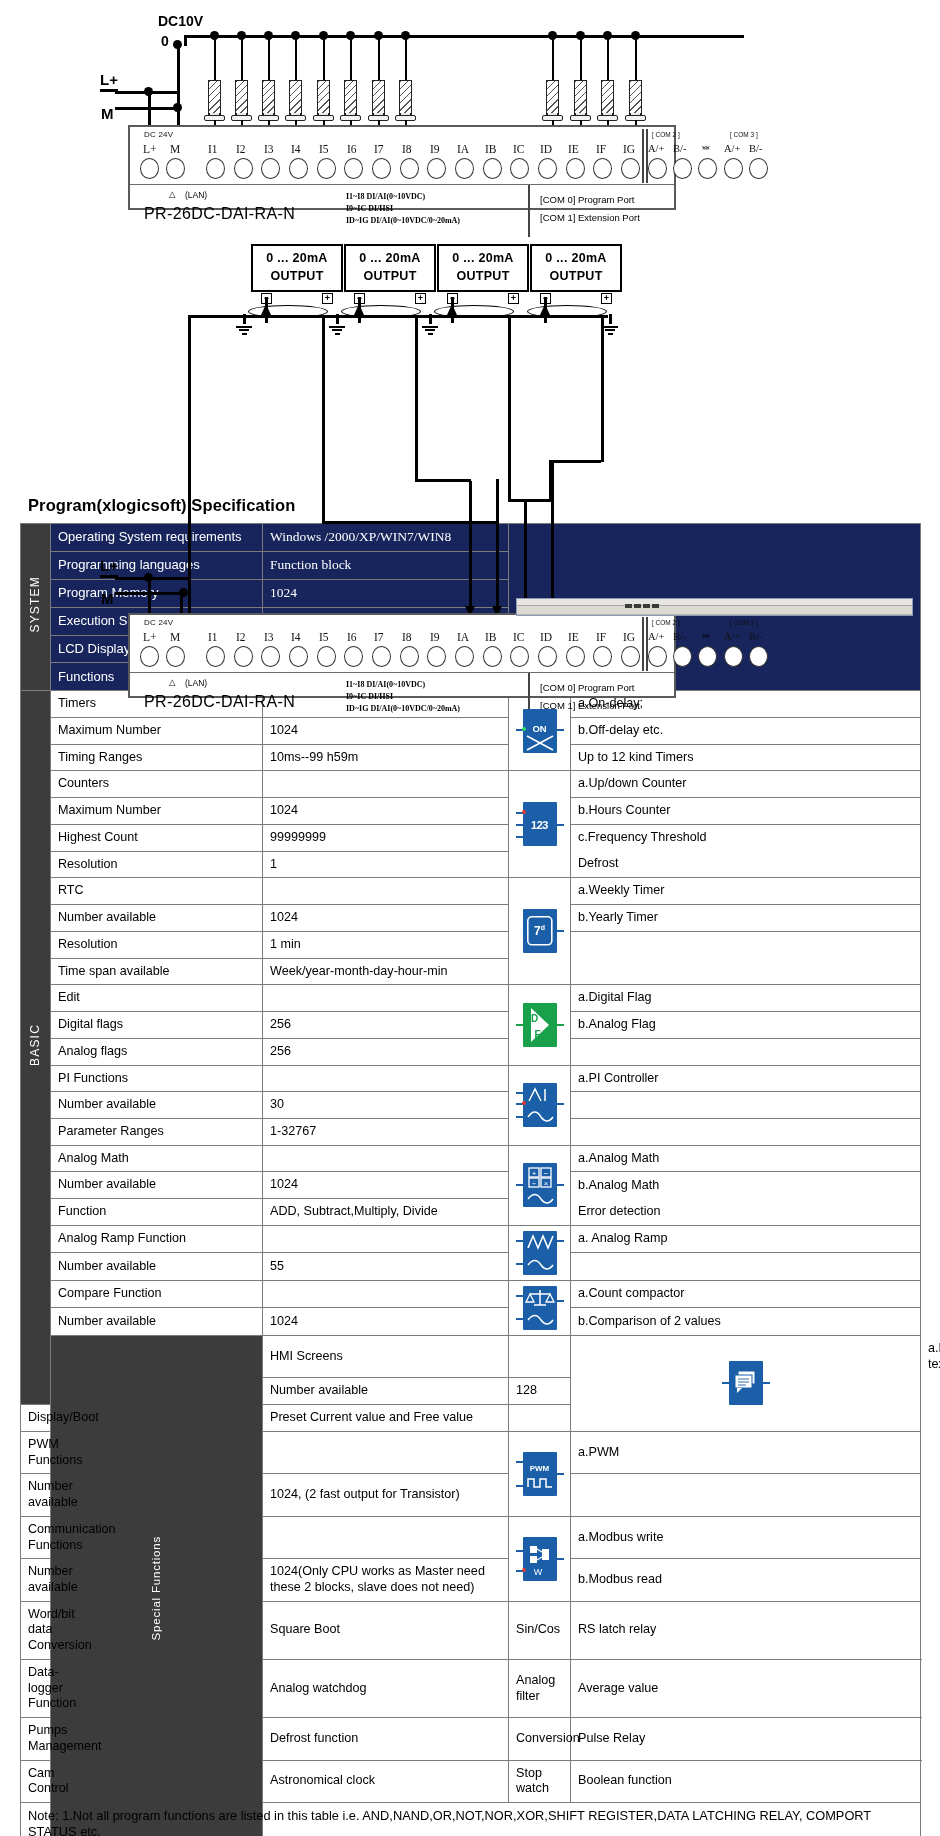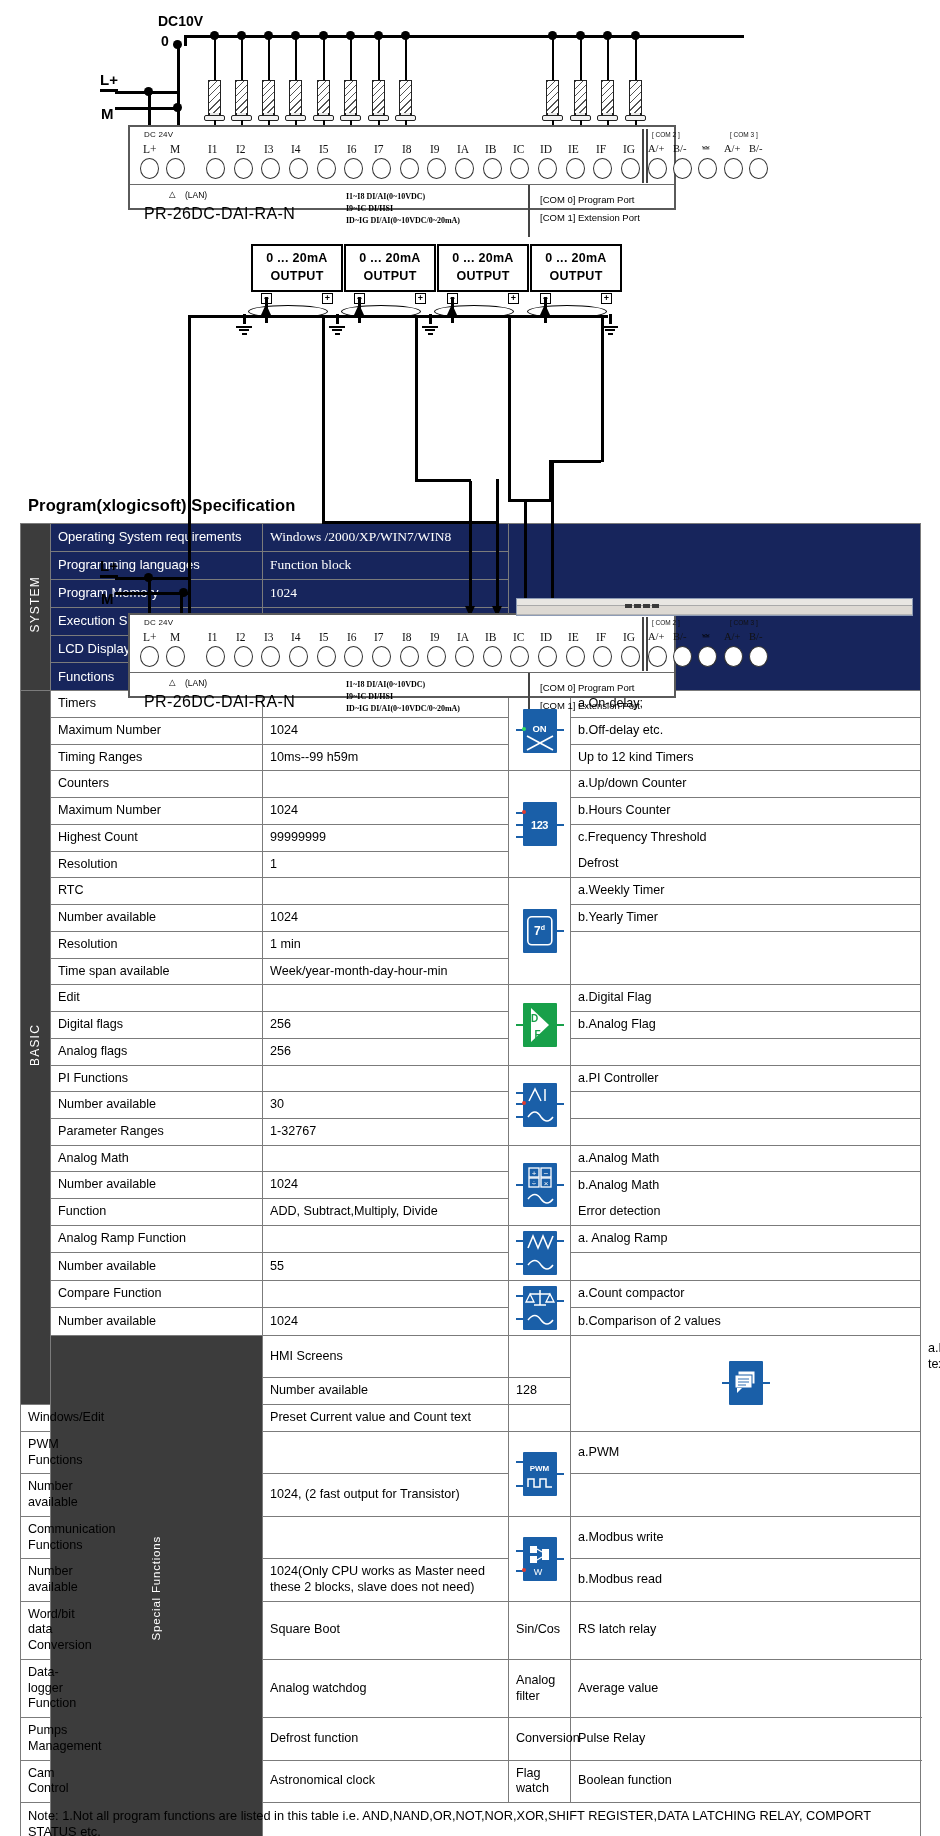--- a/index.html
+++ b/index.html
@@ -944,22 +944,22 @@
       </span></span>
     </td>
     <td class="desc">a.Message texts</td>
   </tr>
   <tr>
     <td class="name">Number available</td>
     <td class="value">128</td>
     <td class="desc"></td>
   </tr>
   <tr>
-    <td class="name">Windows/Edit</td>
-    <td class="value">Preset Current value and Count text</td>
+    <td class="name">Display/Boot</td>
+    <td class="value">Preset Current value and Free value</td>
     <td class="desc"></td>
   </tr>
 
   <tr>
     <td class="name">PWM Functions</td>
     <td class="value blank"></td>
     <td class="icon" rowspan="2">
       <span class="iconcell"><span class="fb">
         <span class="pin l" style="top:9px"></span><span class="pin r" style="top:21px"></span>
         <span class="pin l" style="top:33px"></span>
@@ -1017,21 +1017,21 @@
   </tr>
   <tr>
     <td class="q1">Pumps Management</td>
     <td class="q2">Defrost function</td>
     <td class="q3">Conversion</td>
     <td class="q4" colspan="2">Pulse Relay</td>
   </tr>
   <tr>
     <td class="q1">Cam Control</td>
     <td class="q2">Astronomical clock</td>
-    <td class="q3">Flag watch</td>
+    <td class="q3">Stop watch</td>
     <td class="q4" colspan="2">Boolean function</td>
   </tr>
 
   <tr>
     <td class="note" colspan="5">Note: 1.Not all program functions are listed in this table i.e. AND,NAND,OR,NOT,NOR,XOR,SHIFT REGISTER,DATA LATCHING RELAY, COMPORT STATUS etc.</td>
   </tr>
 </tbody>
     </table>
 </div>
 

